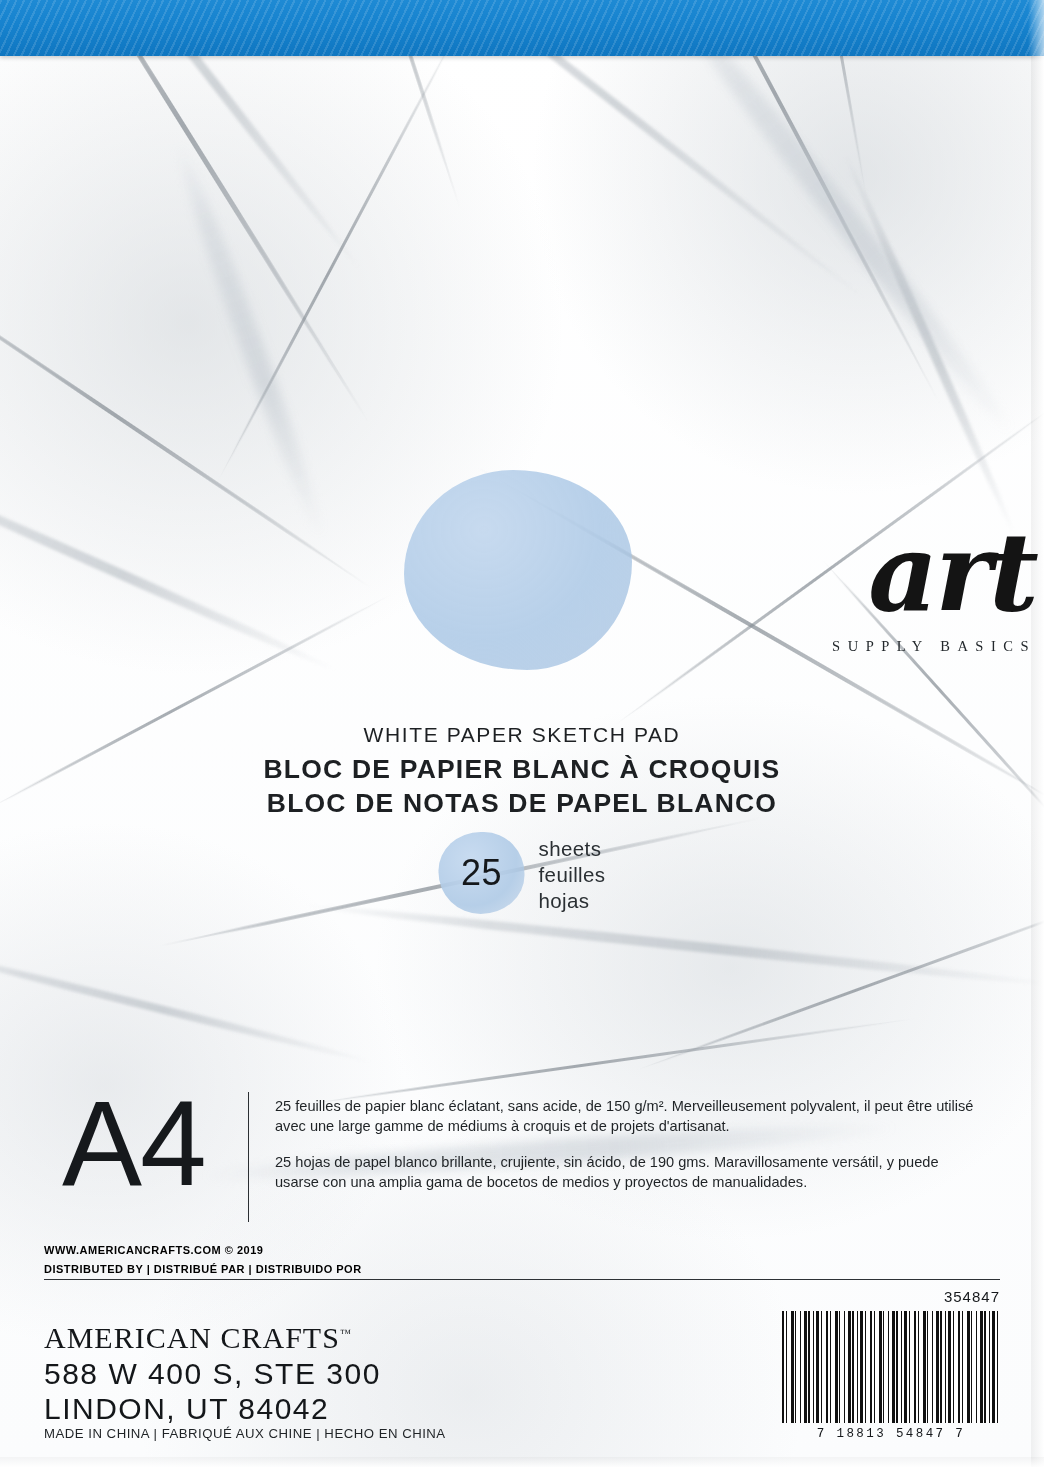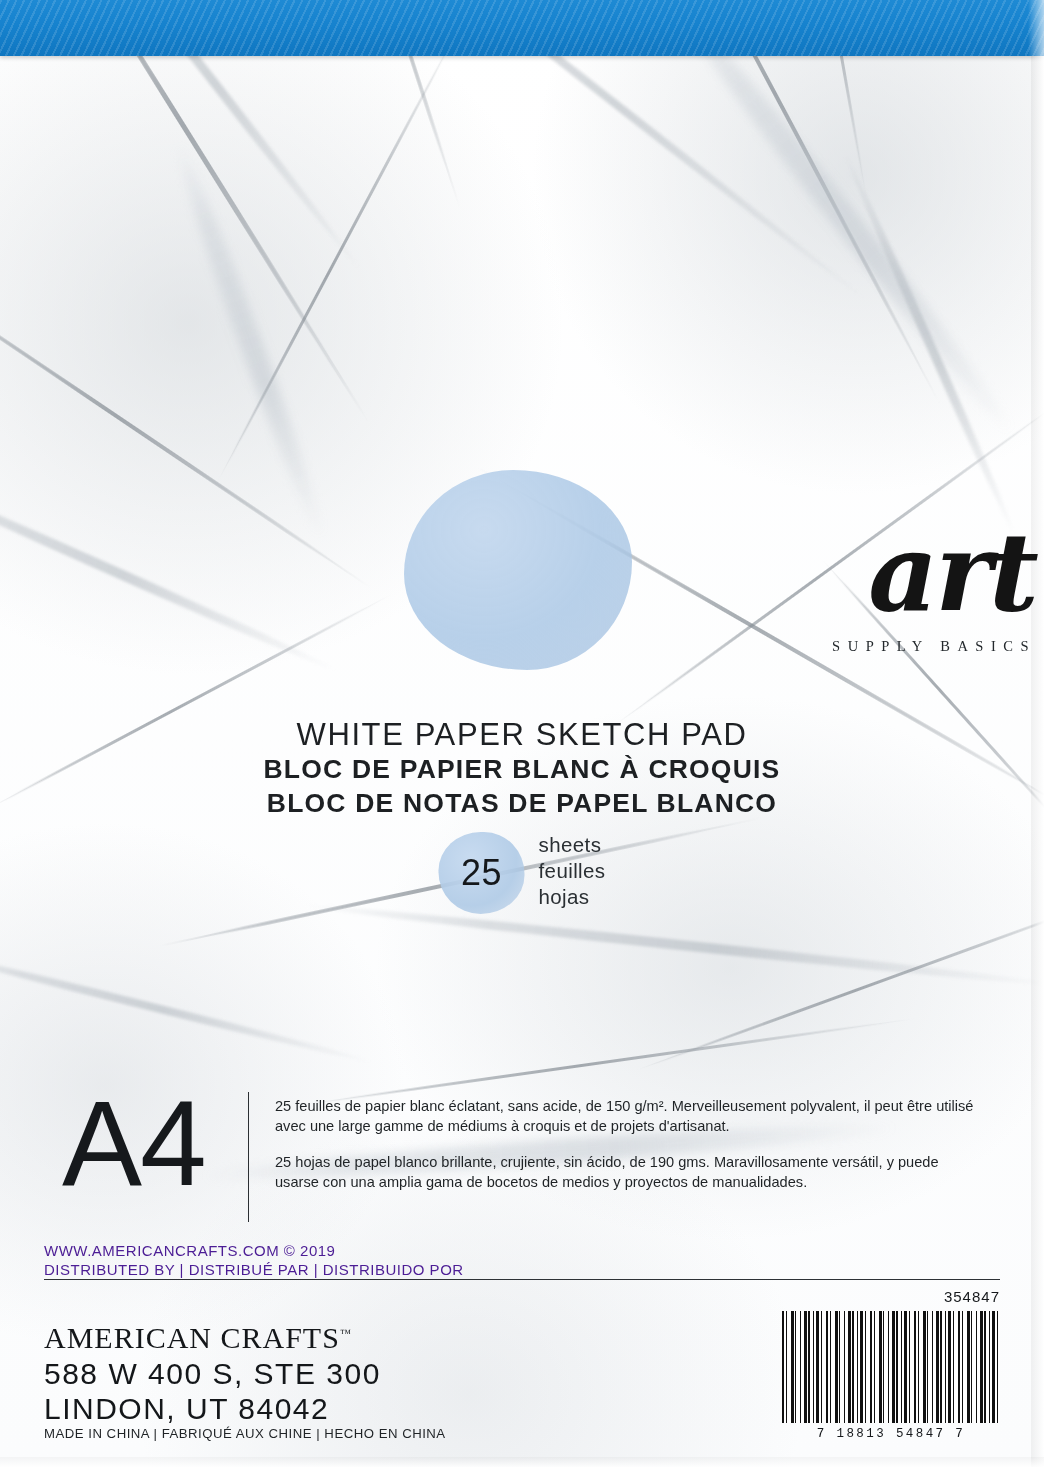--- a/index.html
+++ b/index.html
@@ -144,39 +144,39 @@
   
   .titles {
     position: absolute;
     left: 0;
     right: 0;
     top: 718px;
     text-align: center;
     color: #1d2023;
   }
   .title-line {
-    font-size: 31px;
+    font-size: 21px;
     letter-spacing: 1.6px;
     line-height: 34px;
     font-weight: 400;
   }
   .title-line.bold {
     font-weight: bold;
     font-size: 26.5px;
     letter-spacing: 1.2px;
   }
 
   
   .sheets {
     position: absolute;
     left: 50%;
     top: 832px;
     transform: translateX(-50%);
     display: flex;
-    align-items: flex-start;
+    align-items: flex-end;
     gap: 14px;
   }
   .sheets-badge {
     position: relative;
     width: 86px;
     height: 82px;
     display: flex;
     align-items: center;
     justify-content: center;
   }
@@ -243,24 +243,25 @@
     left: 44px;
     right: 44px;
     bottom: 26px;
   }
   .footer-rule {
     height: 1px;
     background: #2d3135;
     margin-bottom: 8px;
   }
   .footer-top {
-    font-size: 15px;
+    font-size: 11px;
     letter-spacing: 0.5px;
-    color: #4c1d95;
+    color: #000000;
     line-height: 19px;
+    font-weight: bold;
   }
   .footer-main {
     display: flex;
     align-items: flex-end;
     justify-content: space-between;
     margin-top: 4px;
   }
   .addr-block {
     font-family: "Liberation Sans", sans-serif;
     color: #14171a;

